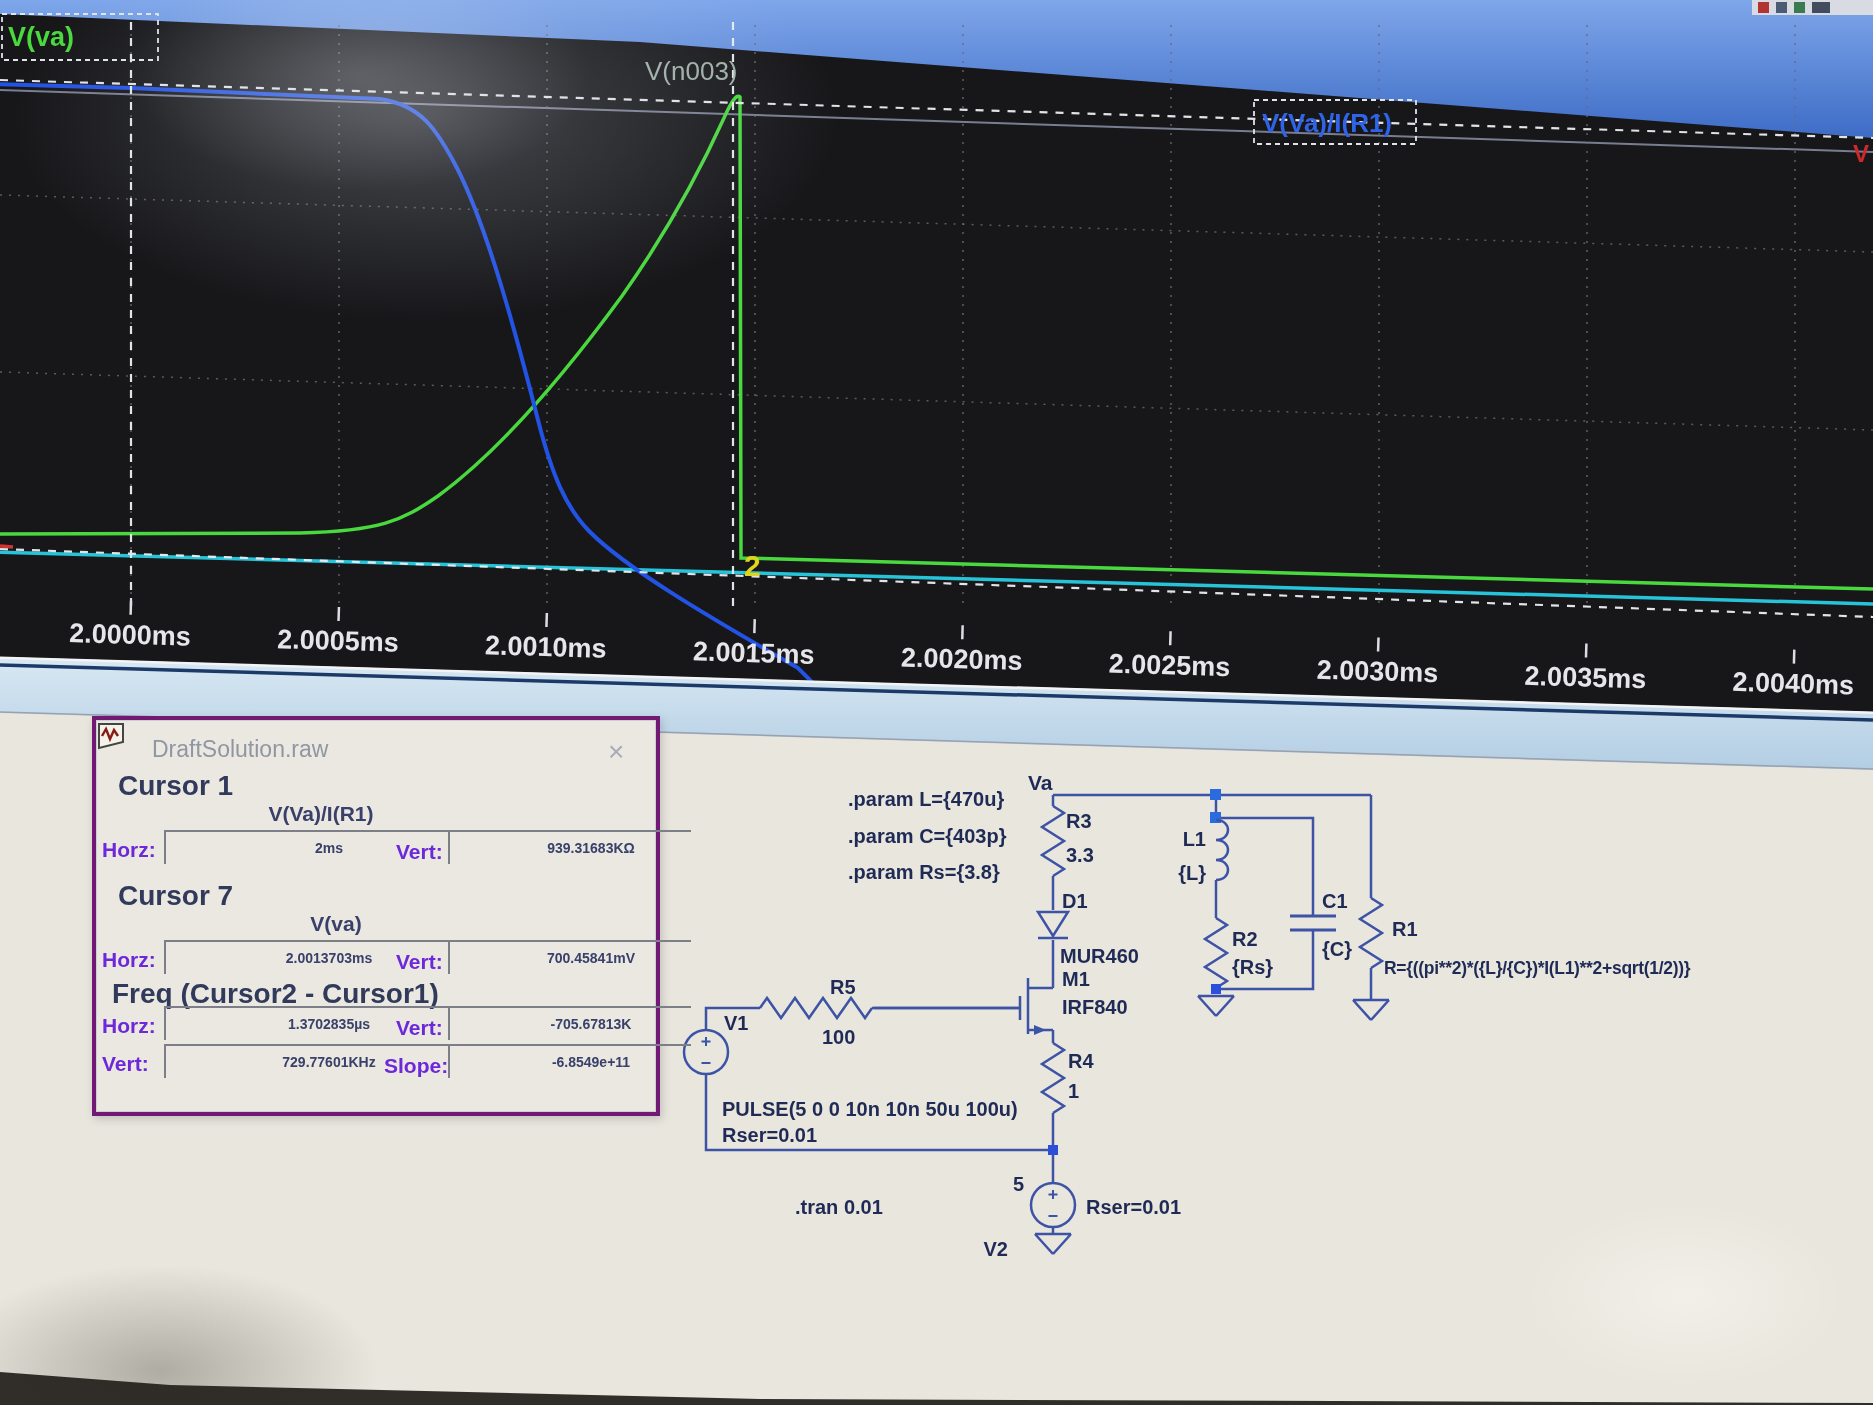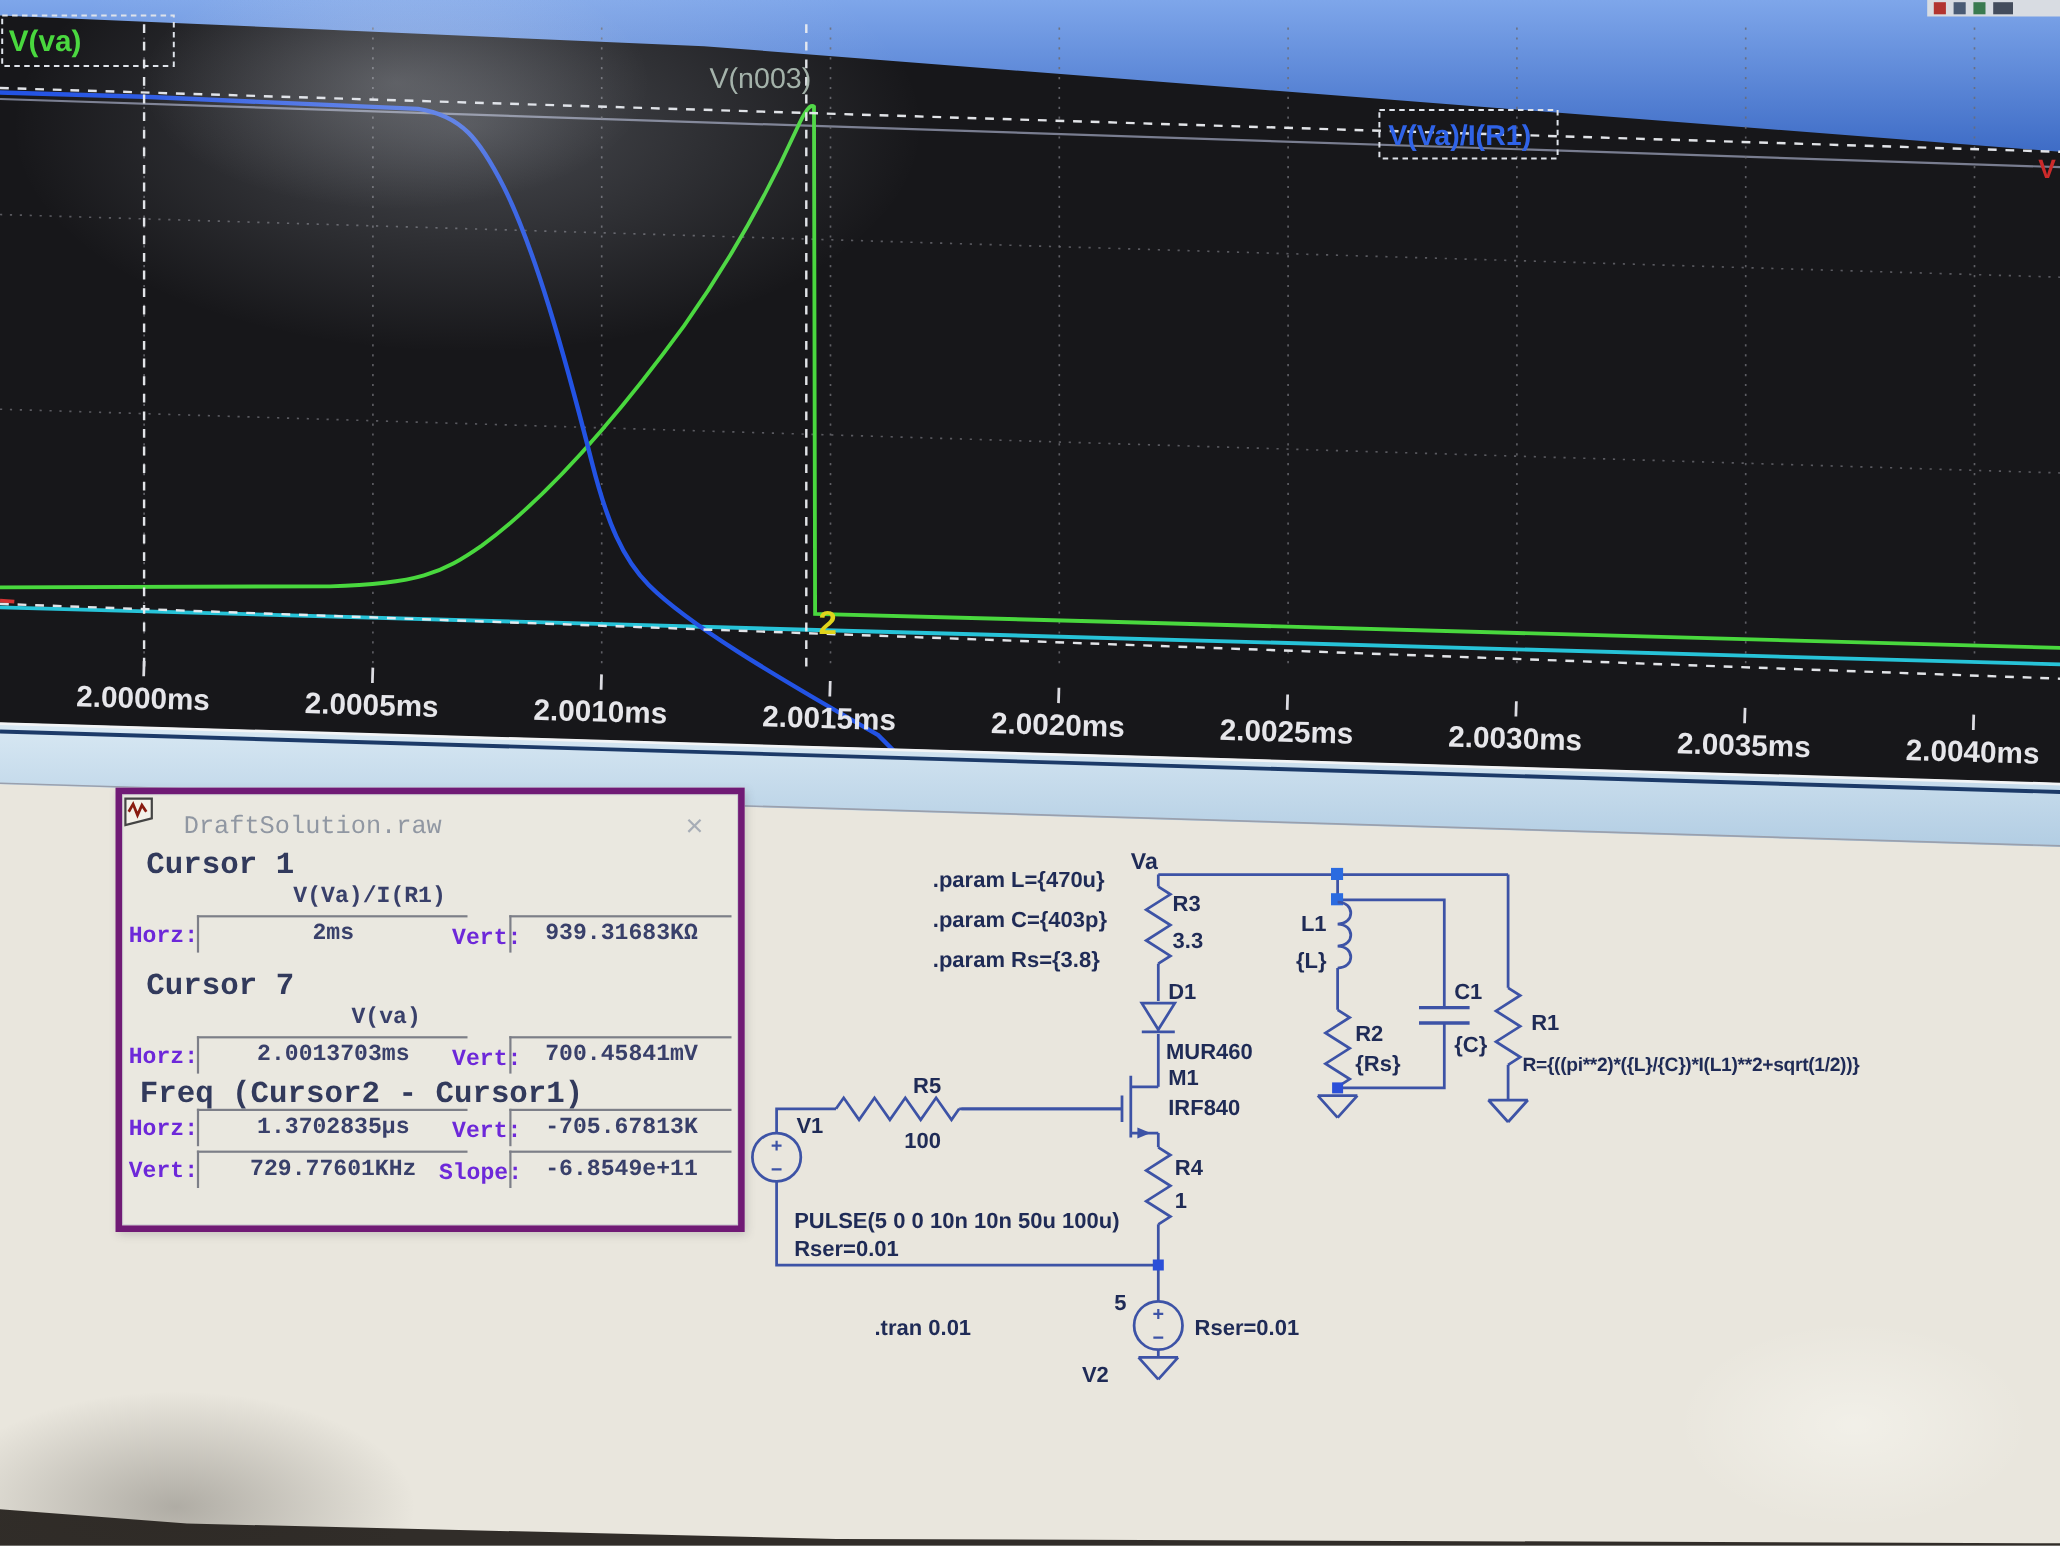--- a/index.html
+++ b/index.html
@@ -3,36 +3,35 @@
 <meta charset="utf-8">
 <style>
   html,body{margin:0;padding:0;background:#0c0c0e;}
   .screen{
     position:relative;width:1873px;height:1405px;overflow:hidden;
     font-family:"Liberation Sans",sans-serif;background:#e9e6dd;
   }
   .screen svg{position:absolute;left:0;top:0;}
   
   .dlg{
-    position:absolute;left:105px;top:716px;width:560px;height:392px;
-    background:#eae8e0;border:6px solid #701a75;
+    position:absolute;left:92px;top:716px;width:560px;height:392px;
+    background:#eae8e0;border:4px solid #701a75;
     box-shadow:0 0 0 1px #cdced2 inset, 2px 3px 8px rgba(80,80,90,.25);
     color:#3a4166;
-    font-family:Liberation Mono, monospace;
   }
   .dlg *{position:absolute;white-space:nowrap;}
   .dlg-title{left:56px;top:16px;font-size:23px;color:#9097a2;}
   .dlg-close{left:512px;top:18px;font-size:28px;color:#a7adb6;line-height:1;cursor:default;}
   .dlg-icon{left:16px;top:12px;width:30px;height:30px;}
   .hdg{font-size:28px;font-weight:600;color:#323a5c;}
   .trace-name{font-size:21px;font-weight:600;color:#39406a;text-align:center;}
   .lbl{font-size:21px;font-weight:600;color:#6d28d9;}
   .vbox{
     height:32px;border-top:2px solid #7d7f88;border-left:2px solid #7d7f88;
-    font-size:21px;font-weight:600;color:#39406a;text-align:center;line-height:32px;
+    font-size:14px;font-weight:600;color:#39406a;text-align:center;line-height:32px;padding-left:41px;
   }
   
   .glare{position:absolute;pointer-events:none;}
   .g1{left:-150px;top:-170px;width:1150px;height:570px;
       background:radial-gradient(closest-side,rgba(212,219,231,.26),rgba(212,219,231,0) 72%);}
   .g2{left:30px;top:-90px;width:660px;height:330px;
       background:radial-gradient(closest-side,rgba(236,240,247,.20),rgba(236,240,247,0) 70%);}
   .g3{left:1470px;top:1170px;width:430px;height:250px;
       background:radial-gradient(closest-side,rgba(255,255,250,.38),rgba(255,255,250,0) 75%);}
   .g4{left:-130px;top:1230px;width:580px;height:280px;

